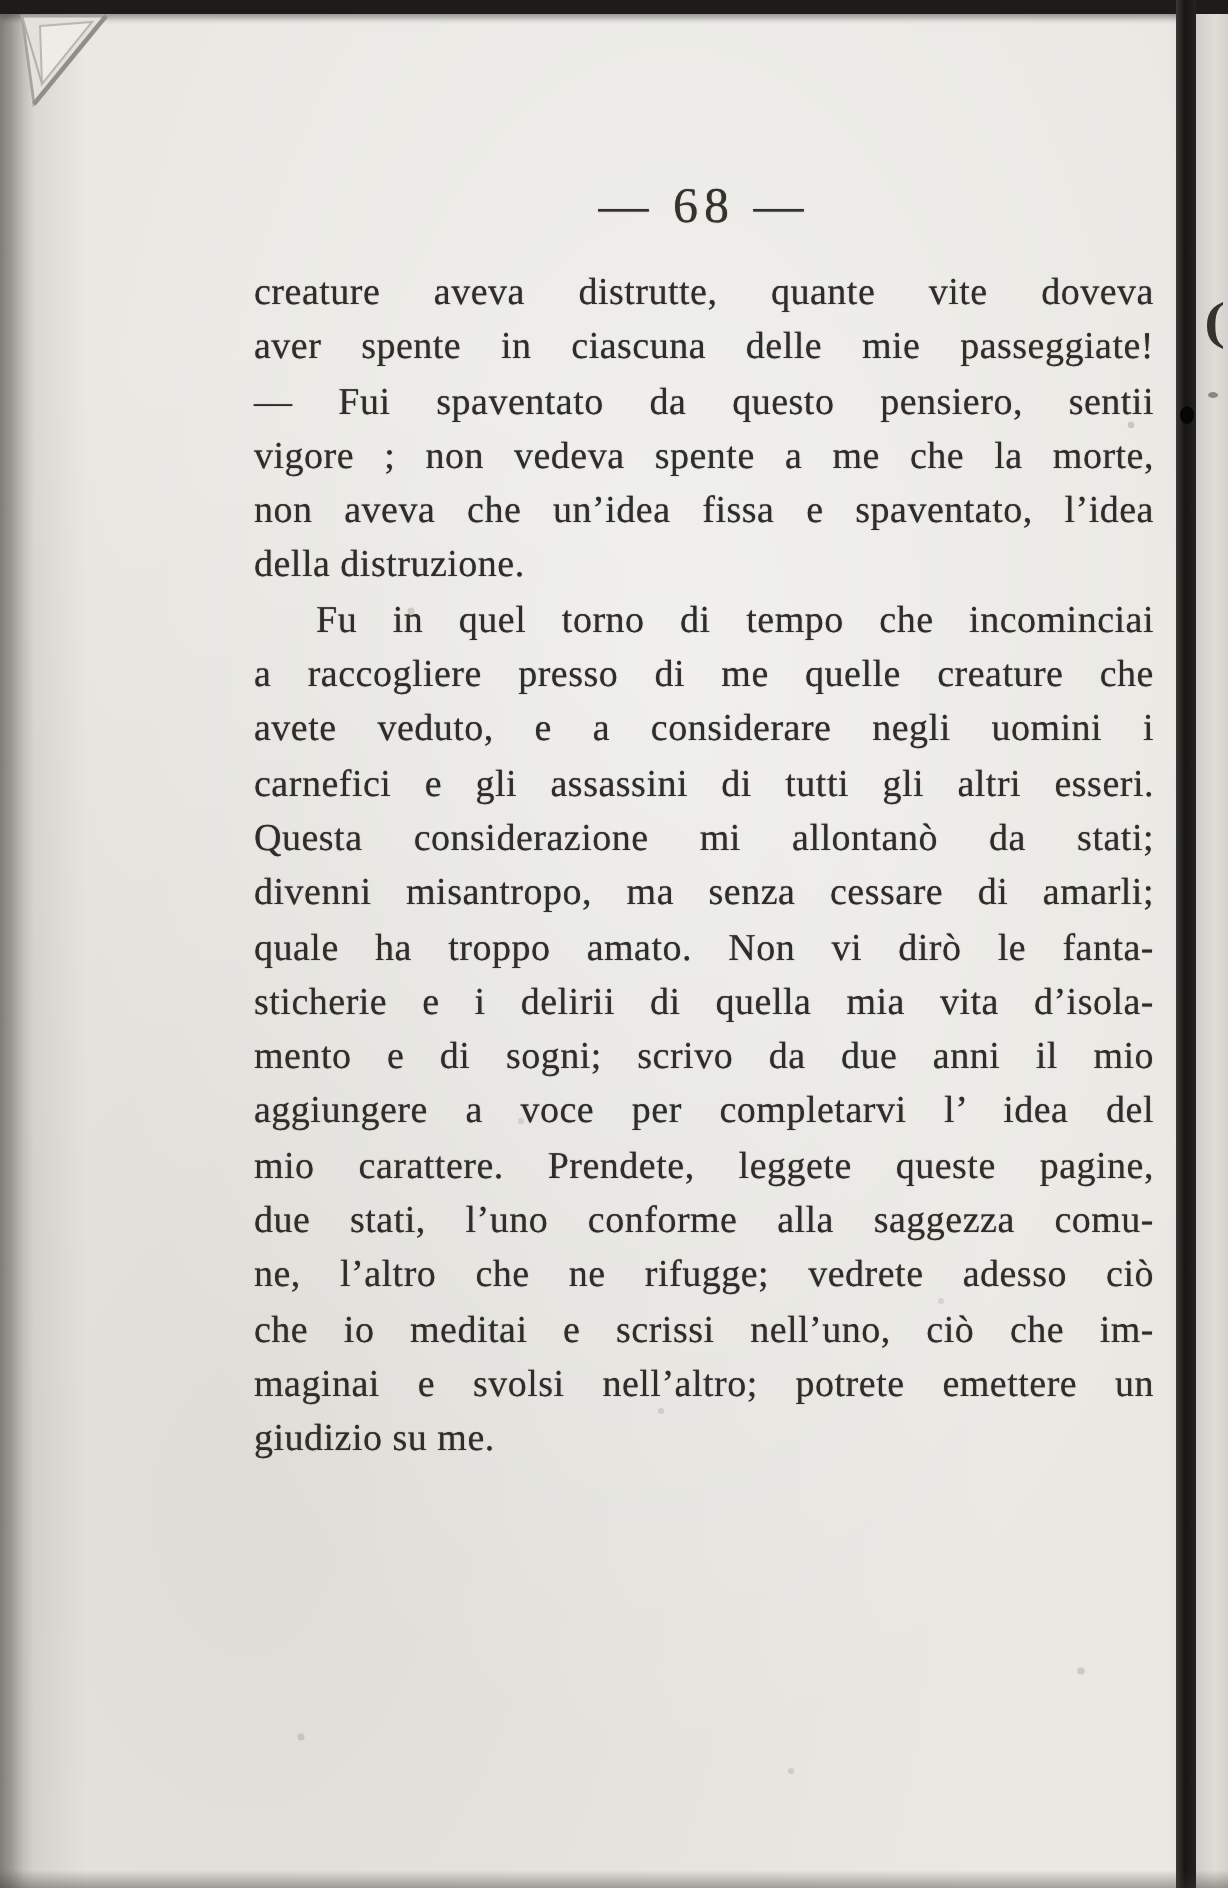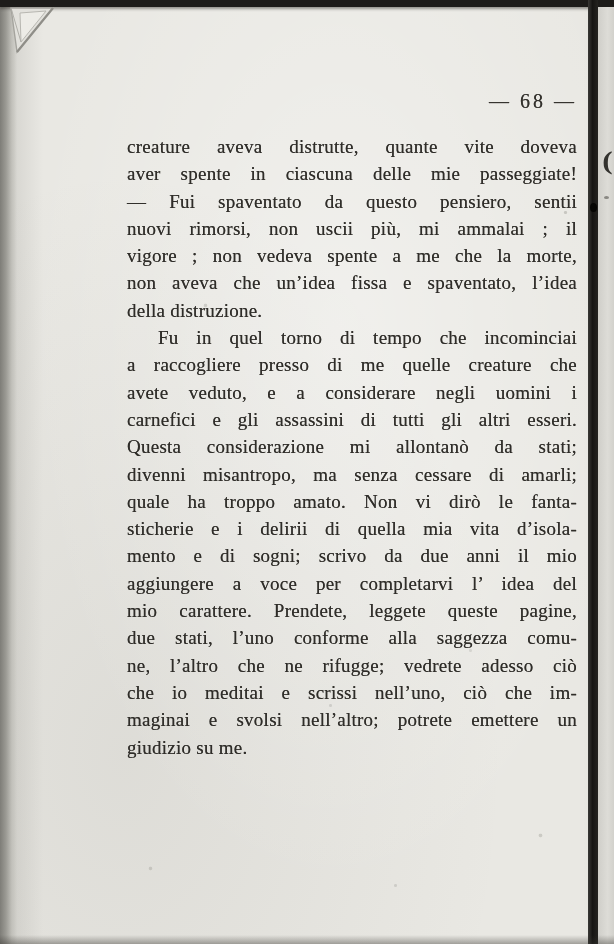--- a/index.html
+++ b/index.html
@@ -84,22 +84,22 @@
       260px 560px 0 1.1px rgba(96,94,86,0.16),
       540px 835px 0 1.3px rgba(96,94,86,0.22),
       395px 885px 0 1.0px rgba(96,94,86,0.18);
     border-radius: 50%;
   }
 
   
   .page-number {
     position: absolute; left: 127px; top: 90px;
     width: 450px;
-    text-align: right;
-    font-size: 20px;
+    text-align: center;
+    font-size: 25px;
     letter-spacing: 3px;
     color: #34322d;
     text-shadow: 0 0 0.5px rgba(47,45,41,0.8);
   }
   .body-text {
     position: absolute; left: 127px; top: 133px;
     width: 450px;
     font-size: 19px;
     line-height: 27.3px;
     letter-spacing: 0.25px;
@@ -141,21 +141,20 @@
   </svg>
 
   <div class="speckles"></div>
 
   <div class="page-number">— 68 —</div>
 
   <div class="body-text">
       <div class="line">creature aveva distrutte, quante vite doveva</div>
       <div class="line">aver spente in ciascuna delle mie passeggiate!</div>
       <div class="line">— Fui spaventato da questo pensiero, sentii</div>
-      <div class="line">nuovi rimorsi, non uscii più, mi ammalai ; il</div>
       <div class="line">vigore ; non vedeva spente a me che la morte,</div>
       <div class="line">non aveva che un’idea fissa e spaventato, l’idea</div>
       <div class="line last">della distruzione.</div>
       <div class="line indent">Fu in quel torno di tempo che incominciai</div>
       <div class="line">a raccogliere presso di me quelle creature che</div>
       <div class="line">avete veduto, e a considerare negli uomini i</div>
       <div class="line">carnefici e gli assassini di tutti gli altri esseri.</div>
       <div class="line">Questa considerazione mi allontanò da stati;</div>
       <div class="line">divenni misantropo, ma senza cessare di amarli;</div>
       <div class="line">quale ha troppo amato. Non vi dirò le fanta-</div>

